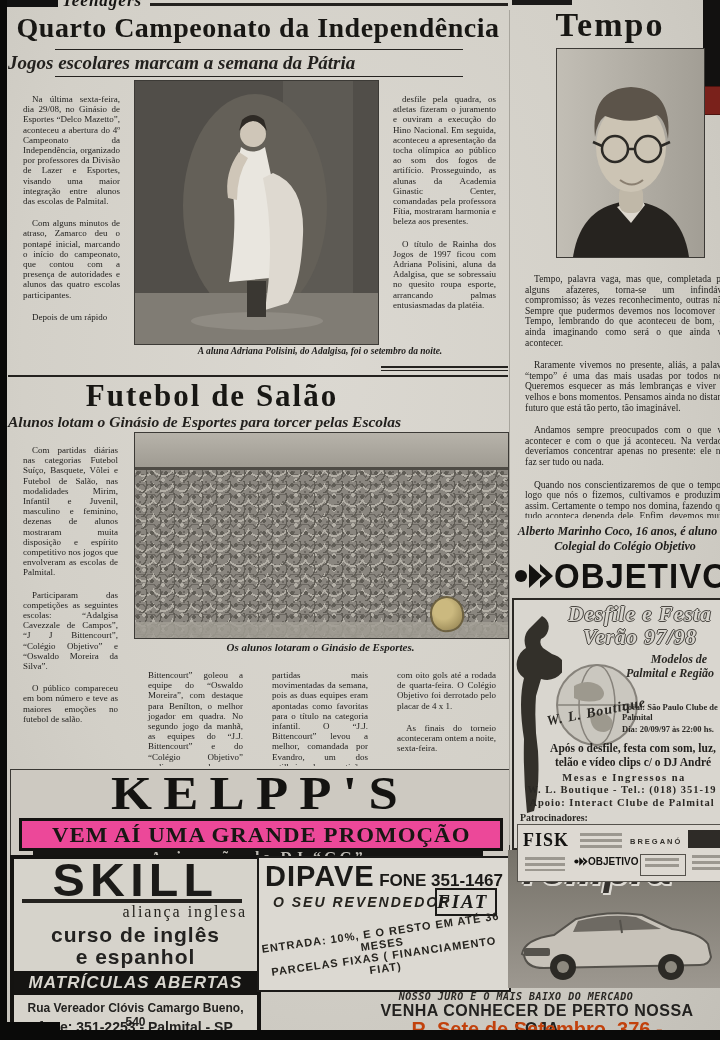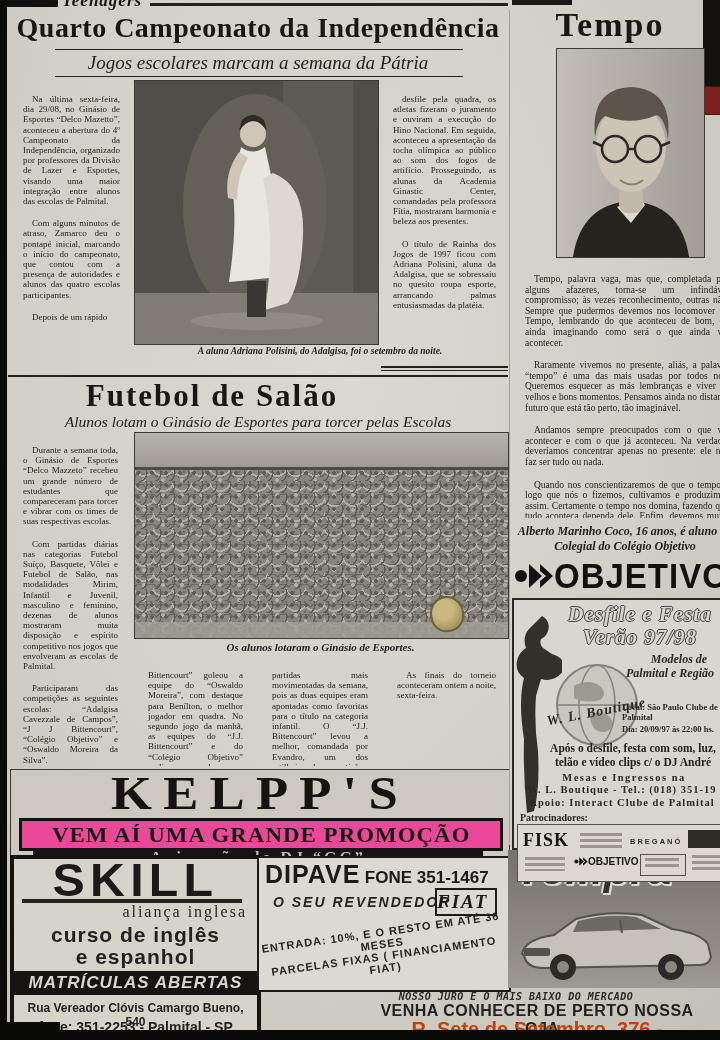--- a/index.html
+++ b/index.html
@@ -9,21 +9,21 @@
   #paper{position:absolute;left:7px;top:0;width:713px;height:1033px;
          background:radial-gradient(ellipse at 45% 35%, #dbd8d1 0%, #d3d0c8 55%, #c3c0b8 100%);}
   
   .rule{position:absolute;background:#24221f;}
   
   .bodycol{position:absolute;font-size:9px;line-height:10.2px;text-align:justify;overflow:hidden;}
   .bodycol p{margin:12px;text-indent:9px;}
   .cap{position:absolute;font-style:italic;font-weight:bold;font-size:9.5px;text-align:center;}
   
   .h-main{position:absolute;font-weight:bold;text-align:center;letter-spacing:.5px;}
-  .h-sub{position:absolute;font-weight:normal;font-style:italic;text-align:center;}
+  .h-sub{position:absolute;font-weight:bold;font-style:italic;}
   
   .photo{position:absolute;overflow:hidden;border:1px solid #3c3a36;}
   .photo-crowd{background-color:#8a867f;
     background-image:
       repeating-radial-gradient(circle at 3px 4px, #5f5c55 0, #5f5c55 1.6px, transparent 1.6px, transparent 8px),
       repeating-radial-gradient(circle at 9px 2px, #b3afa6 0, #b3afa6 1.8px, transparent 1.8px, transparent 10px),
       repeating-radial-gradient(circle at 5px 9px, #6c6862 0, #6c6862 1.4px, transparent 1.4px, transparent 7px);
     background-size:14px 12px,19px 15px,11px 10px;}
   .wallband{position:absolute;left:0;top:0;right:0;height:34px;
     background:linear-gradient(#b7b3aa,#9f9b92);border-bottom:3px solid #4e4b45;}
@@ -84,40 +84,40 @@
   <div class="rule" style="left:381px;top:366px;width:127px;height:2px;"></div>
   <div class="rule" style="left:381px;top:370px;width:127px;height:1px;"></div>
 
   <div class="cap" style="left:130px;top:346px;width:380px;">A aluna Adriana Polisini, do Adalgisa, foi o setembro da noite.</div>
 
   <div class="rule" style="left:8px;top:375px;width:500px;height:2px;"></div>
   <div class="h-main" style="left:8px;top:378px;width:408px;font-size:31px;letter-spacing:2px;color:#181714;">Futebol de Salão</div>
   <div class="h-sub" style="left:8px;top:413px;width:500px;font-size:15.5px;color:#23211e;">Alunos lotam o Ginásio de Esportes para torcer pelas Escolas</div>
 
   <div class="bodycol" style="left:11px;top:433px;width:119px;height:334px;">
-    <p>Durante a semana toda, o Ginásio de Esportes “Delco Mazzeto” recebeu um grande número de estudantes que compareceram para torcer e vibrar com os times de suas respectivas escolas.</p>
     <p>Com partidas diárias nas categorias Futebol Suíço, Basquete, Vôlei e Futebol de Salão, nas modalidades Mirim, Infantil e Juvenil, masculino e feminino, dezenas de alunos mostraram muita disposição e espírito competitivo nos jogos que envolveram as escolas de Palmital.</p>
     <p>Participaram das competições as seguintes escolas: “Adalgisa Cavezzale de Campos”, “J J Bittencourt”, “Colégio Objetivo” e “Oswaldo Moreira da Silva”.</p>
     <p>O público compareceu em bom número e teve as maiores emoções no futebol de salão.</p>
   </div>
 
   <div class="photo photo-crowd" style="left:134px;top:432px;width:373px;height:205px;">
     <div class="wallband"></div>
     <div class="floorband"></div>
     <div class="crest"></div>
   </div>
   <div class="cap" style="left:134px;top:641px;width:373px;font-size:11px;">Os alunos lotaram o Ginásio de Esportes.</div>
 
   <div class="bodycol" style="left:136px;top:658px;width:119px;height:108px;">
     <p style="text-indent:0;">Bittencourt” goleou a equipe do “Oswaldo Moreira”, com destaque para Benílton, o melhor jogador em quadra. No segundo jogo da manhã, as equipes do “J.J. Bittencourt” e do “Colégio Objetivo” realizaram uma das</p>
   </div>
   <div class="bodycol" style="left:260px;top:658px;width:120px;height:108px;">
     <p style="text-indent:0;">partidas mais movimentadas da semana, pois as duas equipes eram apontadas como favoritas para o título na categoria infantil. O “J.J. Bittencourt” levou a melhor, comandada por Evandro, um dos artilheiros da competição</p>
   </div>
   <div class="bodycol" style="left:385px;top:658px;width:123px;height:108px;">
+    <p style="text-indent:0;">com oito gols até a rodada de quarta-feira. O Colégio Objetivo foi derrotado pelo placar de 4 x 1.</p>
     <p>As finais do torneio aconteceram ontem a noite, sexta-feira.</p>
   </div>
 
   <div class="abs" style="left:10px;top:769px;width:498px;height:97px;border:1px solid #3a3834;background:#cdc9c1;">
     <div style="position:absolute;left:0;top:-4px;width:100%;text-align:center;font-weight:bold;font-size:47px;
                 letter-spacing:10px;transform:scaleX(1.12);color:#141311;">KELPP'S</div>
     <div style="position:absolute;left:8px;top:48px;width:478px;height:27px;background:#ec4899;border:3px solid #141311;
                 display:flex;align-items:center;justify-content:center;">
       <span style="font-weight:bold;font-size:22px;letter-spacing:1px;transform:scaleX(1.04);color:#181714;">VEM AÍ UMA GRANDE PROMOÇÃO</span>
     </div>
@@ -135,21 +135,21 @@
     <div style="position:absolute;left:0;top:86px;width:100%;text-align:center;font-weight:bold;font-size:21px;letter-spacing:1px;color:#232220;">e espanhol</div>
     <div class="band-black" style="position:absolute;left:0;top:112px;width:100%;height:24px;display:flex;align-items:center;justify-content:center;">
       <span style="font-style:italic;font-weight:bold;font-size:17px;letter-spacing:1px;color:#d9d6cf;">MATRÍCULAS ABERTAS</span>
     </div>
     <div style="position:absolute;left:0;top:142px;width:100%;text-align:center;font-weight:bold;font-size:12.5px;transform:scaleX(.96);color:#232220;">Rua Vereador Clóvis Camargo Bueno, 540</div>
     <div style="position:absolute;left:0;top:160px;width:100%;text-align:center;font-weight:bold;font-size:14px;color:#232220;">fone: 351-2253 - Palmital - SP</div>
   </div>
 
   <div class="abs" style="left:257px;top:856px;width:250px;height:132px;border:2px solid #1b1a18;background:#dcd9d2;font-family:'Liberation Sans',sans-serif;">
     <div style="position:absolute;left:6px;top:2px;white-space:nowrap;">
-      <span style="font-weight:bold;font-size:25px;letter-spacing:1px;color:#1b1a18;margin-top:35px;">DIPAVE</span>
+      <span style="font-weight:bold;font-size:29px;letter-spacing:1px;color:#1b1a18;margin-top:35px;">DIPAVE</span>
       <span style="font-weight:bold;font-size:17px;color:#1b1a18;">FONE 351-1467</span>
     </div>
     <div style="position:absolute;left:14px;top:36px;font-style:italic;font-weight:bold;font-size:14px;letter-spacing:2px;color:#26241f;">O SEU REVENDEDOR</div>
     <div style="position:absolute;left:176px;top:30px;width:58px;height:24px;border:2px solid #1b1a18;display:flex;align-items:center;justify-content:flex-start;">
       <span style="font-family:'Liberation Serif',serif;font-style:italic;font-weight:bold;font-size:19px;letter-spacing:2px;color:#1b1a18;">FIAT</span>
     </div>
     <div style="position:absolute;left:4px;top:68px;width:240px;transform:rotate(-8deg);text-align:center;">
       <div style="font-weight:bold;font-size:11px;letter-spacing:1px;color:#26241f;">ENTRADA: 10%, E O RESTO EM ATÉ 36 MESES</div>
       <div style="font-weight:bold;font-size:11px;letter-spacing:1px;color:#26241f;">PARCELAS FIXAS ( FINANCIAMENTO FIAT)</div>
     </div>

